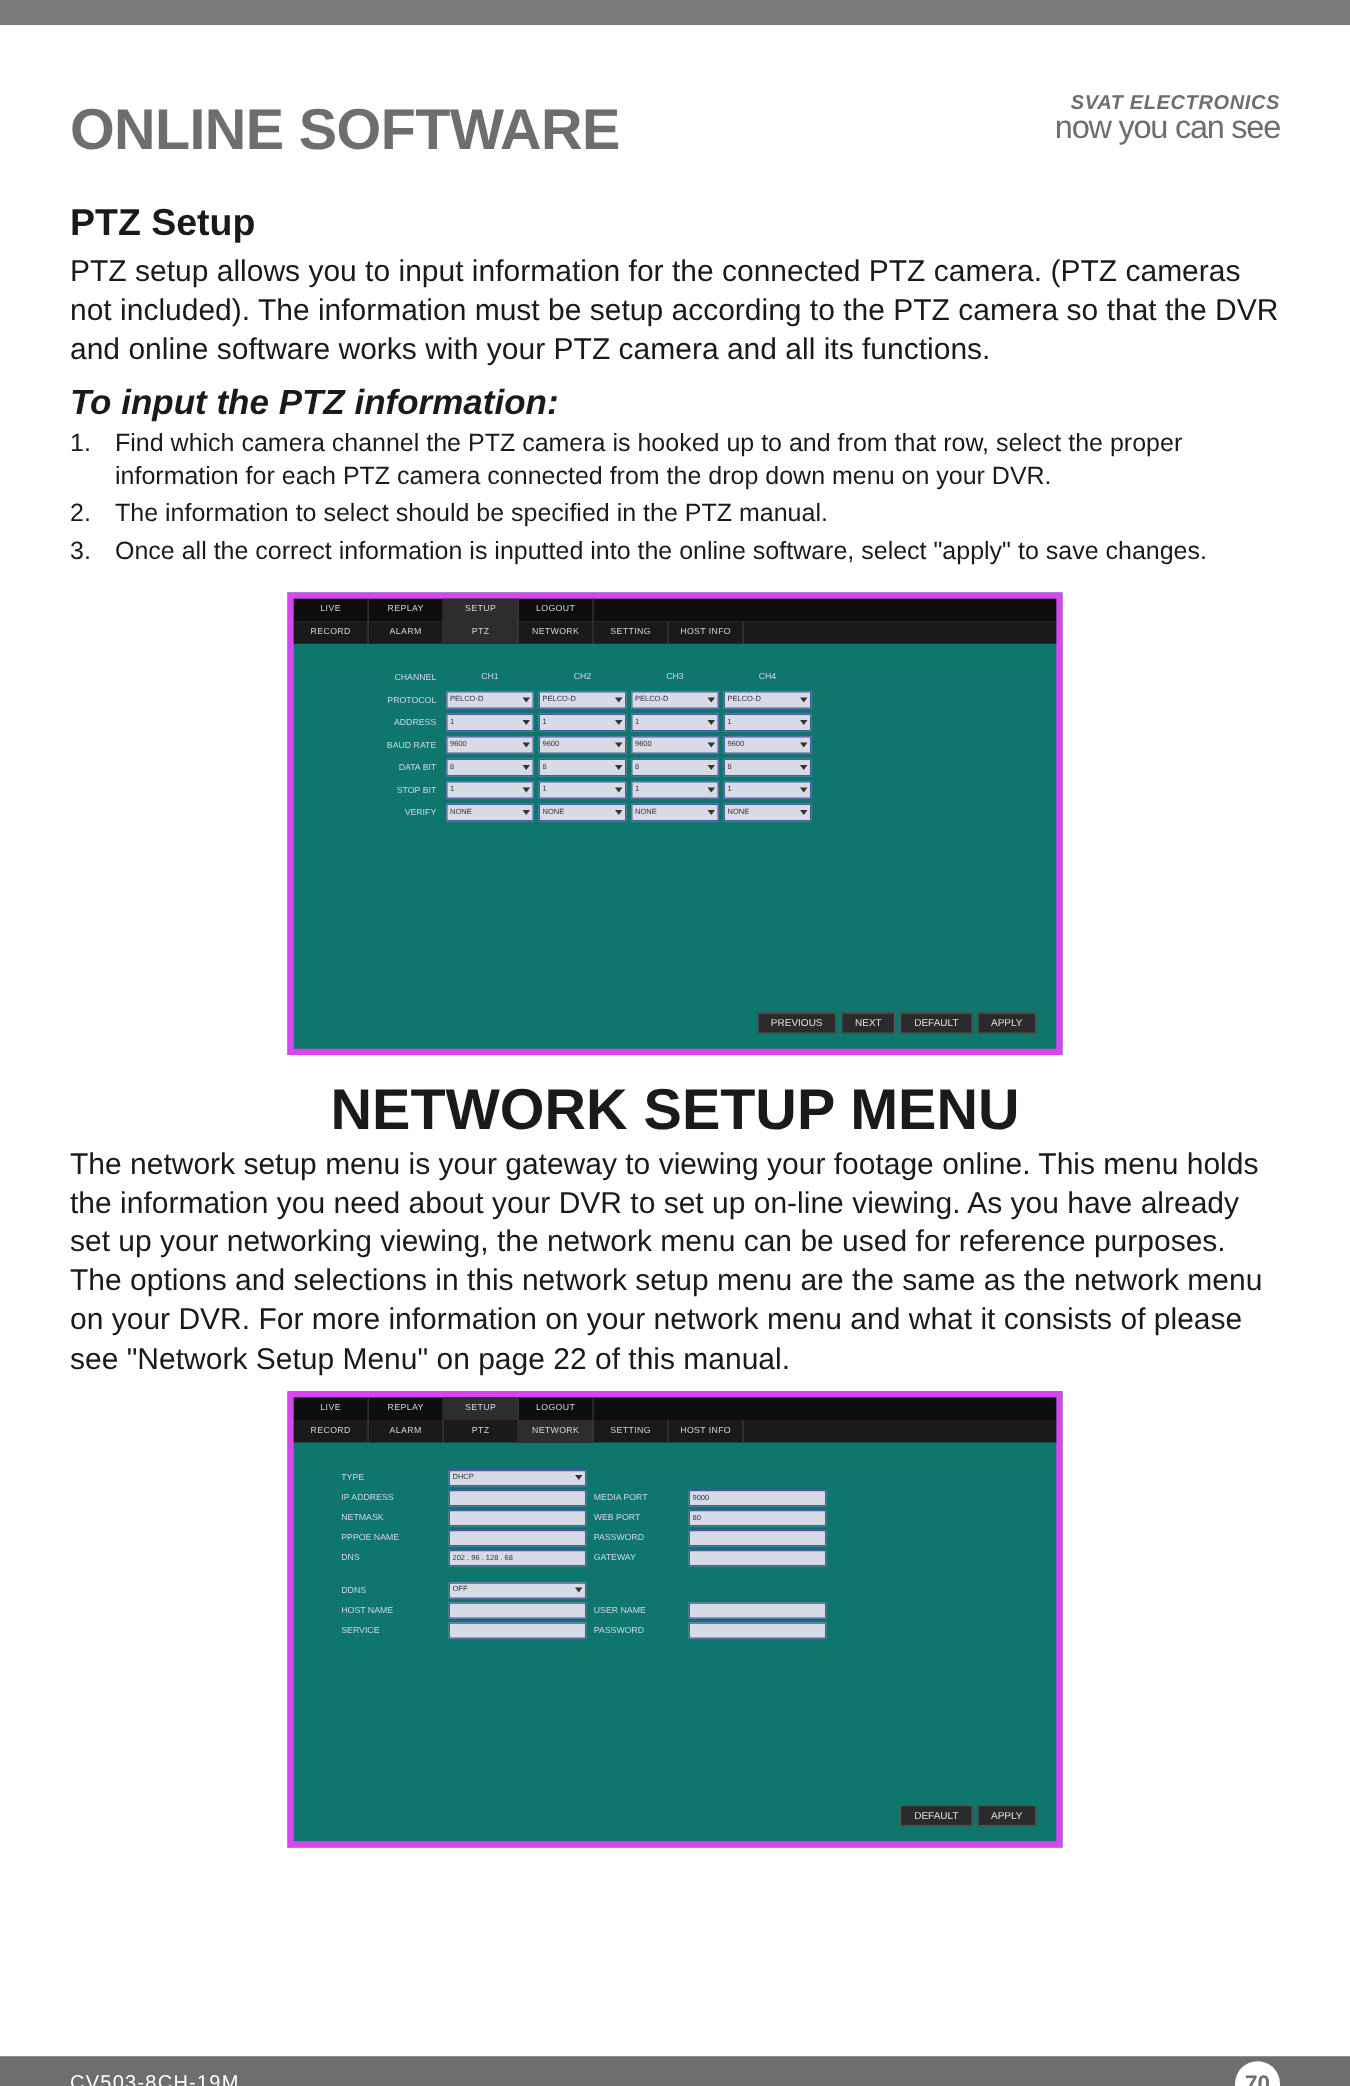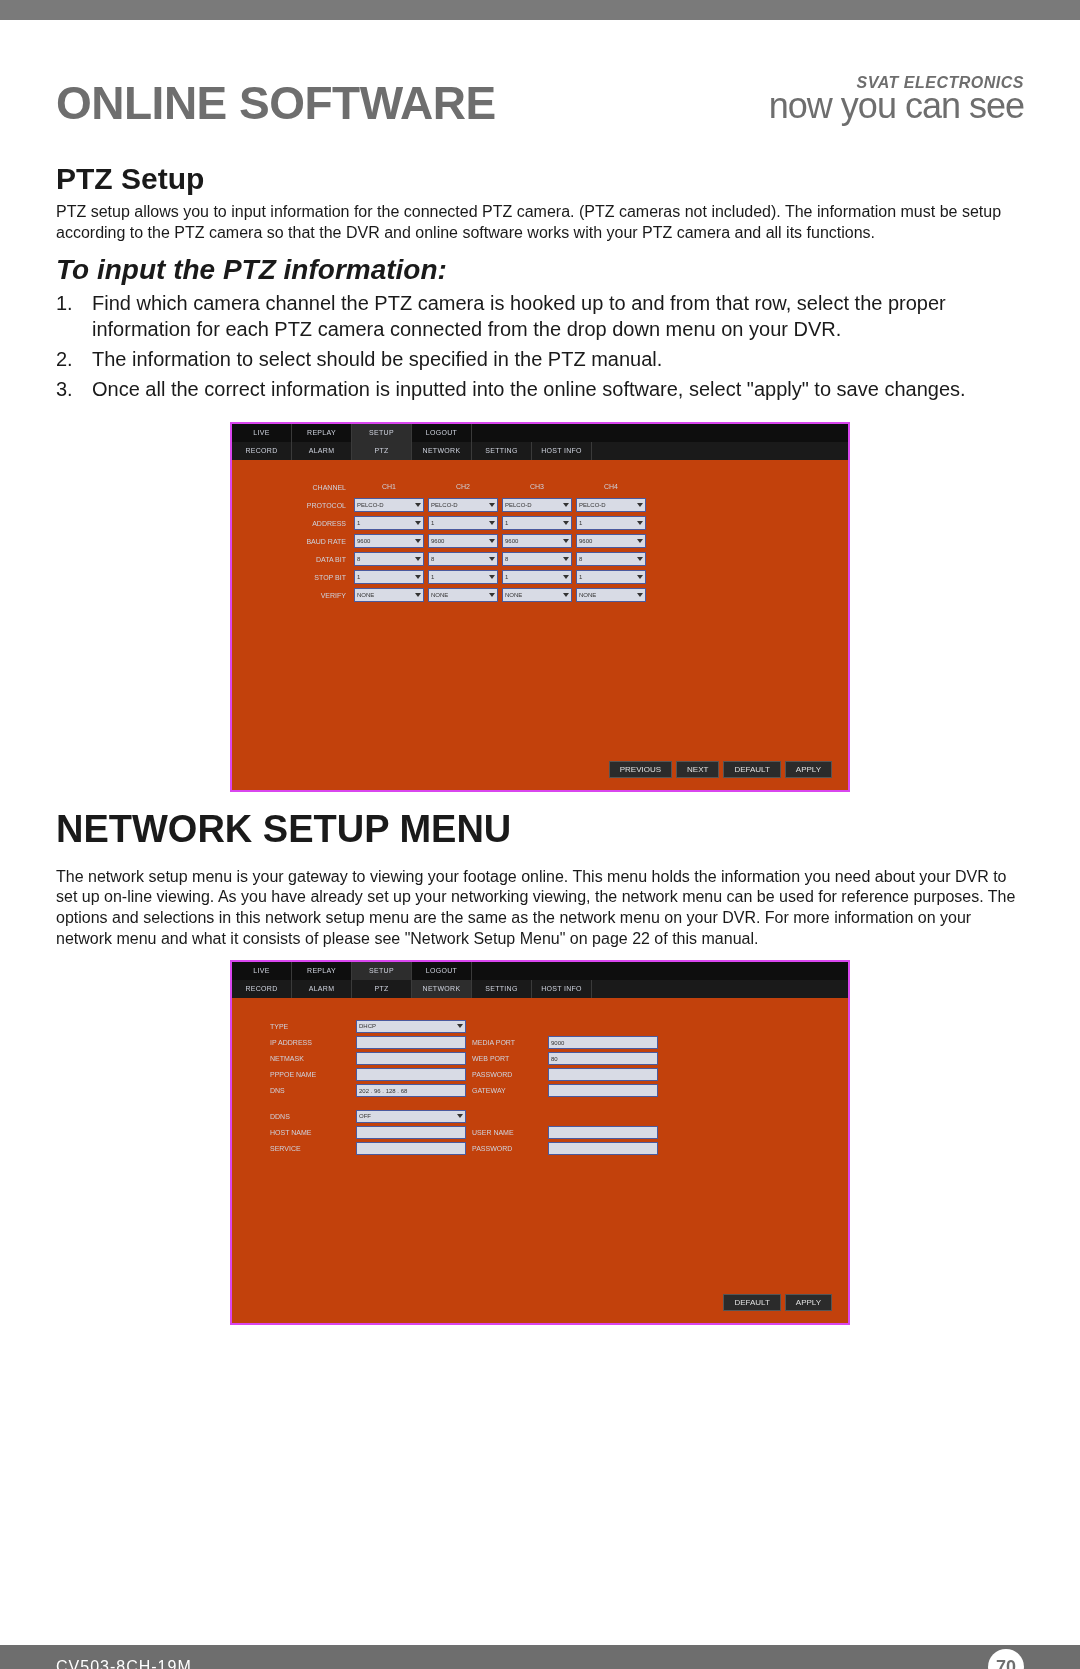--- a/index.html
+++ b/index.html
@@ -36,45 +36,46 @@
     line-height: 0.9;
   }
   .brand-small {
     font-size: 16px;
     font-style: italic;
     font-weight: 700;
     color: #6e6e6e;
     letter-spacing: 0.5px;
   }
   .brand-tag {
-    font-size: 36px;
+    font-size: 26px;
     color: #6e6e6e;
     letter-spacing: -1px;
     margin-left: 28px;
   }
   .section-h {
     font-size: 30px;
     font-weight: 700;
     color: #1a1a1a;
     margin-bottom: 6px;
     font-family: "Myriad Pro", "Arial Narrow", Arial, sans-serif;
     font-stretch: condensed;
     margin-top: 32px;
   }
   .big-h {
-    font-size: 38px;
+    font-size: 46px;
     font-weight: 700;
     color: #1a1a1a;
     margin-top: 6px;
-    margin-bottom: 16px;
+    margin-bottom: 2px;
     font-family: "Myriad Pro", "Arial Narrow", Arial, sans-serif;
     font-stretch: condensed;
+    text-align: center;
   }
   .body-p {
-    font-size: 16px;
+    font-size: 24px;
     color: #1a1a1a;
     line-height: 1.3;
     margin-bottom: 10px;
   }
   .sub-h {
     font-size: 28px;
     font-weight: 700;
     font-style: italic;
     color: #1a1a1a;
     margin-bottom: 4px;
@@ -91,22 +92,22 @@
   ol.steps li .num {
     position: absolute;
     left: 0;
     top: 0;
   }
 
   
   .shot {
     display: block;
     margin: 10px auto 16px auto;
-    background: #c2410c;
-    border: 2px solid #d946ef;
+    background: #0f766e;
+    border: 5px solid #d946ef;
   }
   .shot1 { width: 620px; height: 370px; }
   .shot2 { width: 620px; height: 365px; }
 
   .shot .menubar {
     display: flex;
     background: #0e0e0e;
     height: 18px;
   }
   .shot .menubar2 {

